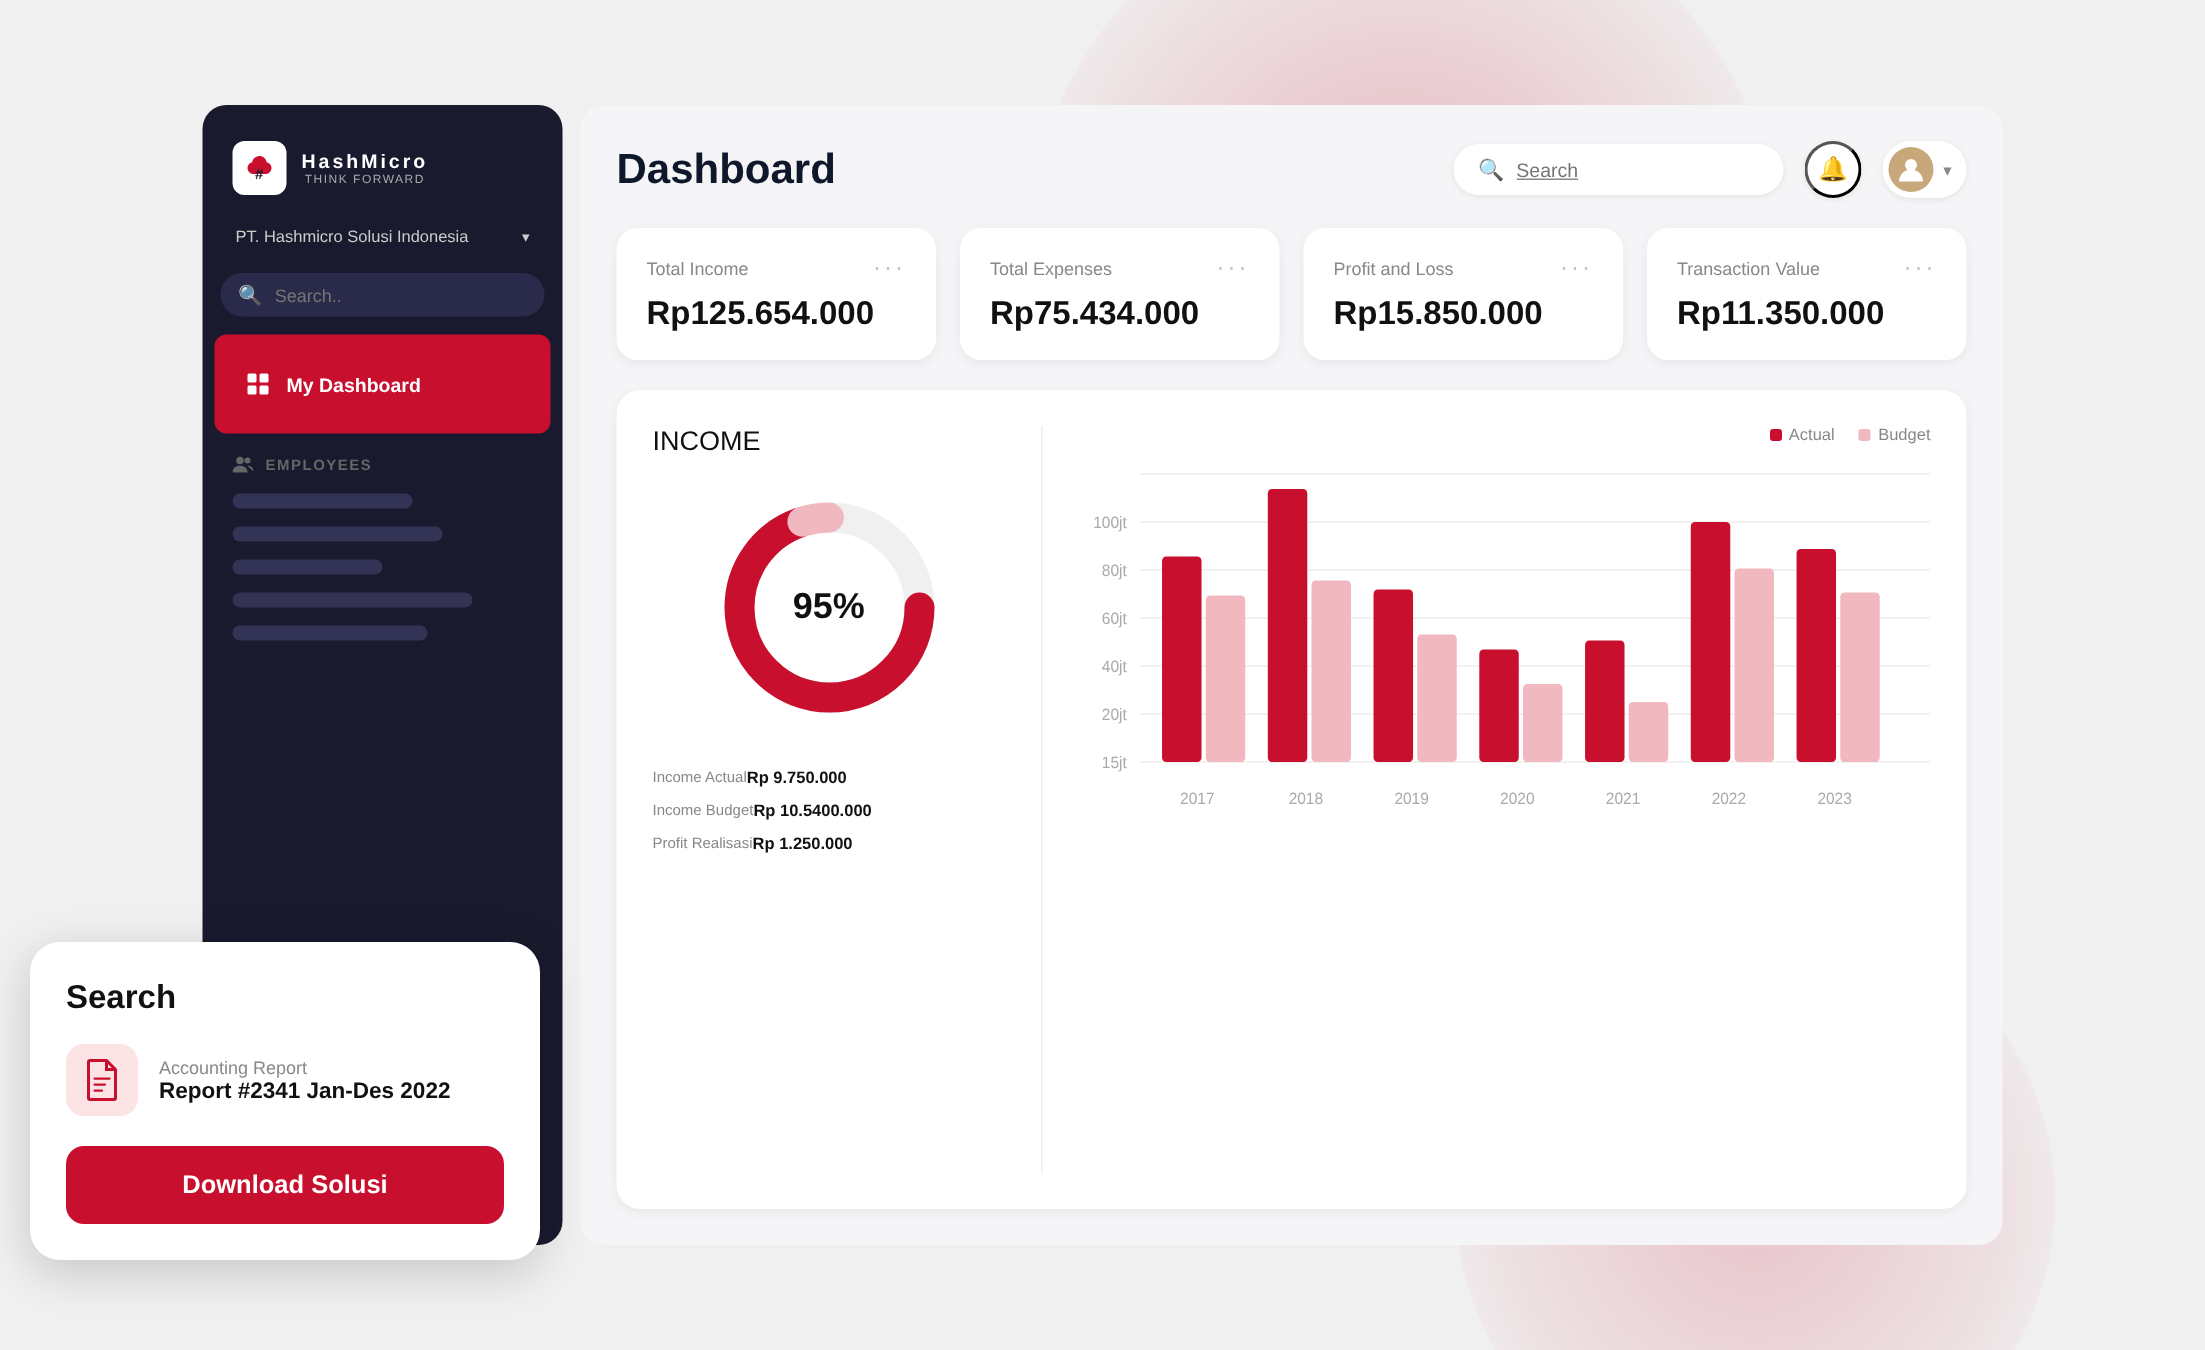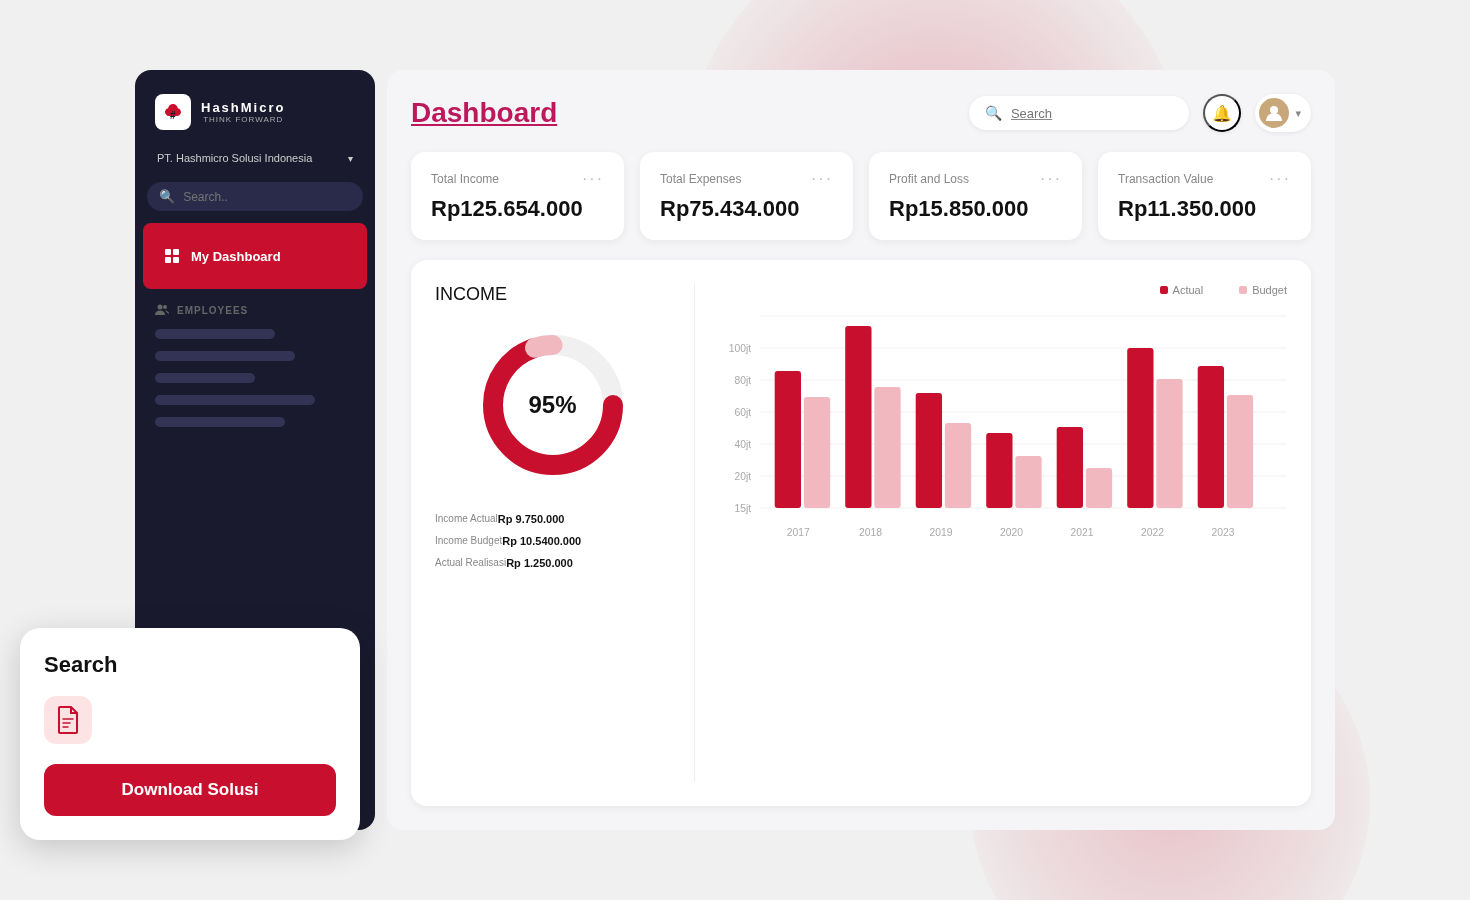--- a/index.html
+++ b/index.html
@@ -197,22 +197,21 @@
 
     
     .header {
       display: flex;
       align-items: center;
       justify-content: space-between;
     }
     .page-title {
       font-size: 28px;
       font-weight: 700;
-      color: #be185d;
-      text-decoration: underline;
+      color: #0f172a;
     }
     .header-right {
       display: flex;
       align-items: center;
       gap: 14px;
     }
     .search-box {
       background: white;
       border-radius: 24px;
       display: flex;
@@ -382,21 +381,20 @@
       justify-content: flex-end;
       gap: 16px;
       margin-bottom: 12px;
     }
     .bar-legend-item {
       display: flex;
       align-items: center;
       gap: 5px;
       font-size: 11px;
       color: #888;
-      margin-left: 20px;
     }
     .legend-dot {
       width: 8px;
       height: 8px;
       border-radius: 2px;
     }
 
     .bar-chart-area {
       flex: 1;
       display: flex;
@@ -597,21 +595,21 @@
         <div class="income-legend">
           <div class="legend-item">
             <span class="legend-label">Income Actual</span>
             <span class="legend-value">Rp 9.750.000</span>
           </div>
           <div class="legend-item">
             <span class="legend-label">Income Budget</span>
             <span class="legend-value">Rp 10.5400.000</span>
           </div>
           <div class="legend-item">
-            <span class="legend-label">Actual Realisasi</span>
+            <span class="legend-label">Profit Realisasi</span>
             <span class="legend-value">Rp 1.250.000</span>
           </div>
         </div>
       </div>
 
       <div class="bar-side">
         <div class="bar-legend">
           <div class="bar-legend-item">
             <div class="legend-dot" style="background:#c8102e;"></div>
             <span>Actual</span>
@@ -681,15 +679,19 @@
 <div class="report-card">
   <h2 class="report-title">Search</h2>
   <div class="report-item">
     <div class="report-icon">
       <svg width="24" height="28" viewBox="0 0 24 28" fill="none">
         <path d="M3 2C3 1.4 3.4 1 4 1H15L21 7V26C21 26.6 20.6 27 20 27H4C3.4 27 3 26.6 3 26V2Z" stroke="#c8102e" stroke-width="2" fill="none"></path>
         <path d="M15 1V7H21" stroke="#c8102e" stroke-width="2"></path>
         <path d="M7 13H17M7 17H14M7 21H12" stroke="#c8102e" stroke-width="1.5" stroke-linecap="round"></path>
       </svg>
     </div>
+    <div class="report-info">
+      <div class="report-type">Accounting Report</div>
+      <div class="report-name">Report #2341 Jan-Des 2022</div>
+    </div>
   </div>
   <button class="download-btn">Download Solusi</button>
 </div>
 
 </body></html>

